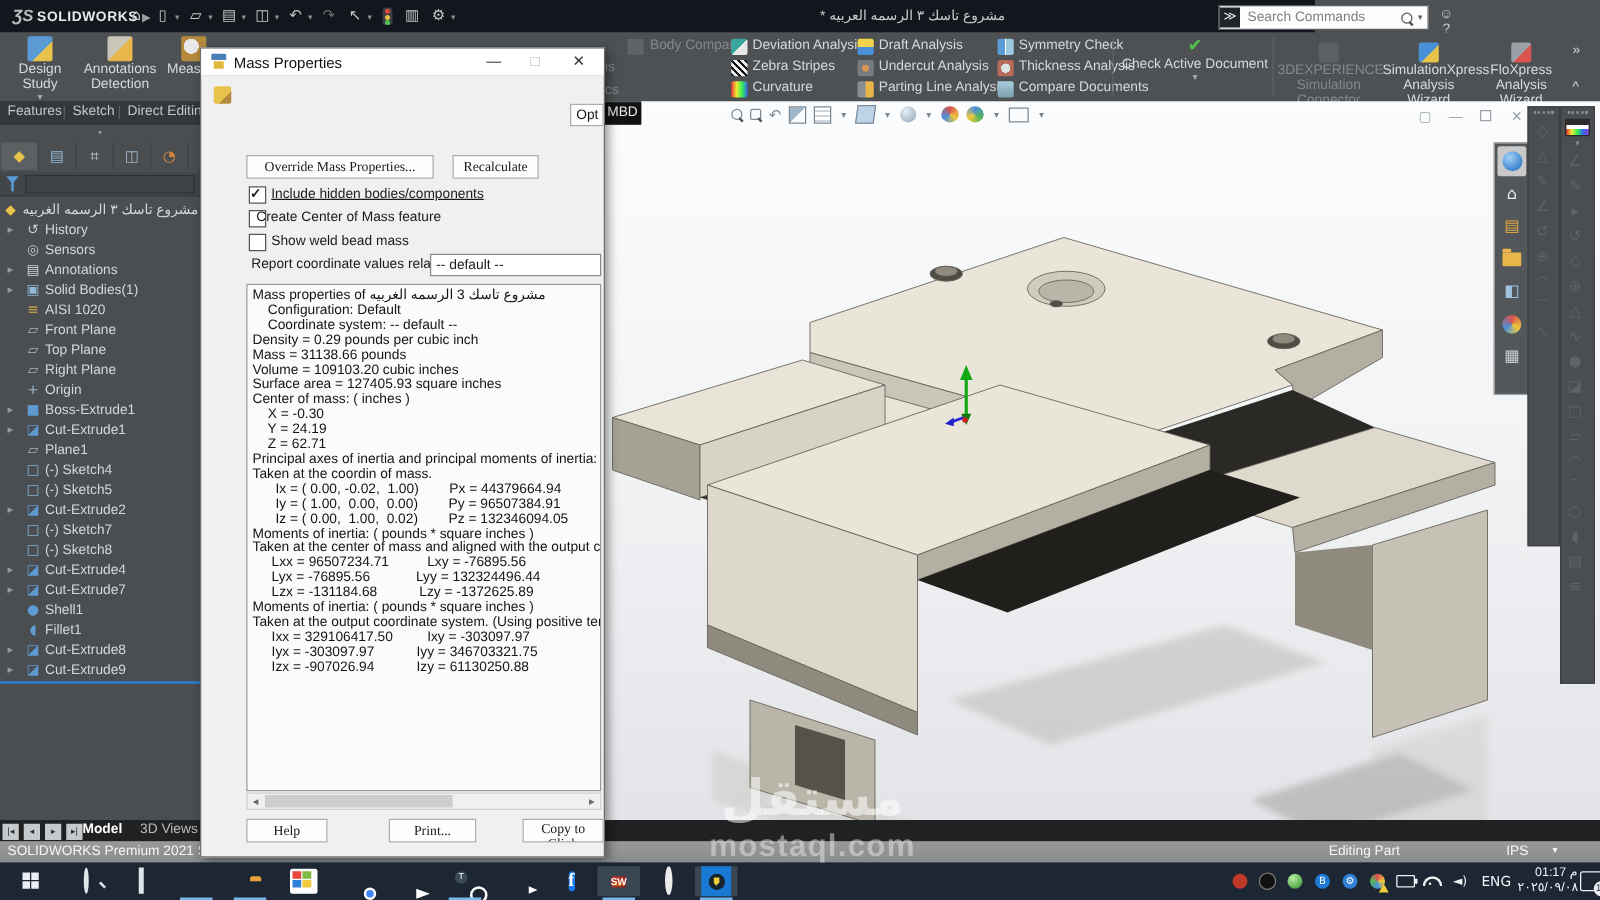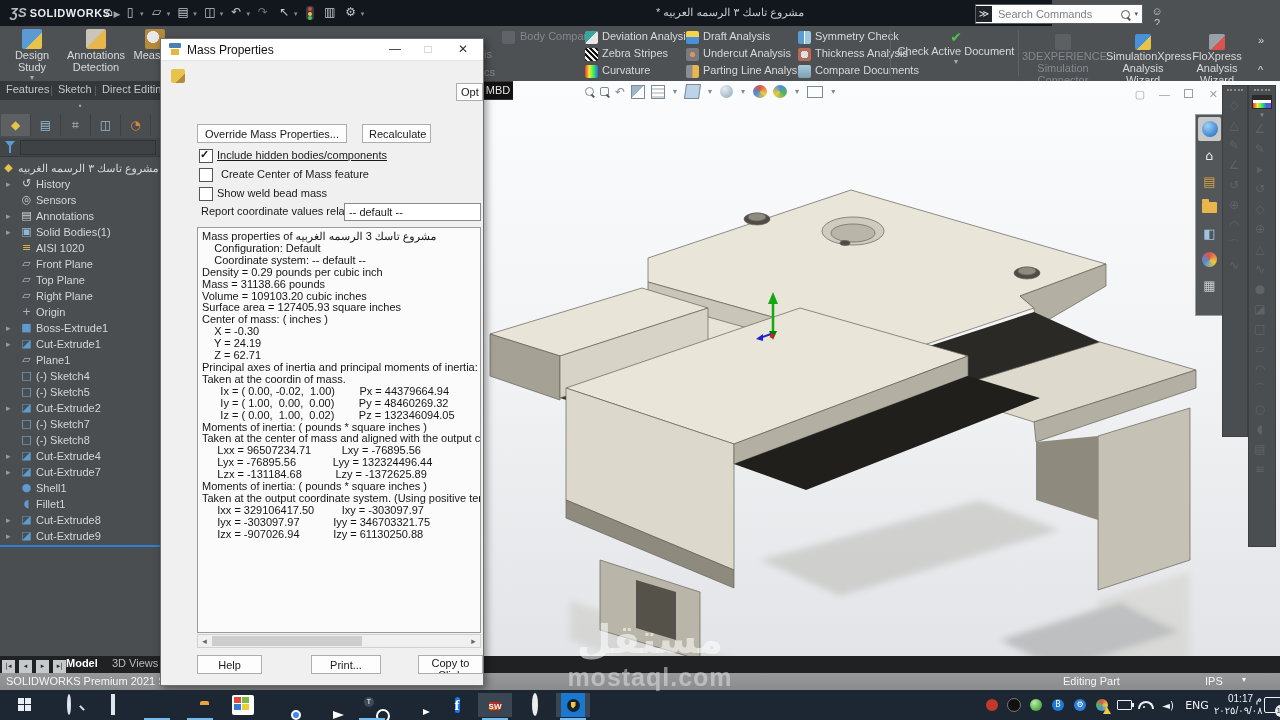--- a/index.html
+++ b/index.html
@@ -90,21 +90,21 @@
 
   
   #dialog{left:160px;top:38px;width:322px;height:646px;background:#f0f0f0;border:1px solid #6e6e6e;box-shadow:2px 3px 8px rgba(0,0,0,.45);color:#1a1a1a;font-size:11px;}
   #dlg-title{position:absolute;left:0;top:0;width:100%;height:21px;background:#ffffff;border-bottom:1px solid #e3e3e3;}
   #dlg-title .txt{position:absolute;left:26px;top:4px;font-size:12px;color:#111;}
   .dlg-ctl{position:absolute;top:3px;width:24px;text-align:center;color:#333;font-size:12px;}
   .dlg-ctl.dis{color:#b5b5b5;}
   #dlg-scale{position:absolute;left:7px;top:3px;width:14px;height:14px;}
   #dlg-scale .top{position:absolute;left:1px;top:1px;width:12px;height:5px;background:#4a7fb5;border-radius:1px;}
   #dlg-filebox{position:absolute;left:36px;top:26px;width:234px;height:52px;background:#cce4f7;border:1px solid #3f9be0;font-size:11px;color:#0b2236;padding:2px 4px;box-sizing:border-box;}
-  .dlg-btn{position:absolute;background:#fdfdfd;border:1px solid #adadad;font-size:11px;color:#1a1a1a;text-align:center;font-family:Liberation Sans, sans-serif;}
+  .dlg-btn{position:absolute;background:#fdfdfd;border:1px solid #adadad;font-size:11px;color:#1a1a1a;text-align:center;font-family:Liberation Serif, serif;}
   .cb{position:absolute;width:12px;height:12px;background:#fff;border:1px solid #555;}
   .cb.checked::after{content:"✓";position:absolute;left:0px;top:-2px;color:#1a1a1a;font-size:11px;font-weight:bold;}
   .cb-label{position:absolute;font-size:11px;color:#1a1a1a;white-space:nowrap;}
   #dlg-combo{position:absolute;left:183px;top:164px;width:137px;height:18px;background:#fff;border:1px solid #8a8a8a;line-height:16px;padding-left:4px;box-sizing:border-box;overflow:hidden;}
   #dlg-report{position:absolute;left:36px;top:188px;width:284px;height:406px;background:#fbfbfb;border:1px solid #9a9a9a;overflow:hidden;padding:3px 0 0 4px;box-sizing:border-box;}
   .rep-line{white-space:pre;font-size:11px;line-height:11.9px;color:#141414;}
   #dlg-hscroll{position:absolute;left:36px;top:595px;width:284px;height:14px;background:#f0f0f0;border:1px solid #d0d0d0;box-sizing:border-box;}
   #dlg-hscroll .thumb{position:absolute;left:14px;top:1px;width:150px;height:10px;background:#cdcdcd;}
   #dlg-hscroll .ar{position:absolute;top:0px;width:13px;text-align:center;color:#666;font-size:9px;line-height:12px;}
   #dlg-opt{position:absolute;left:295px;top:44px;width:27px;height:18px;background:#fdfdfd;border:1px solid #adadad;font-size:11px;line-height:16px;padding-left:4px;overflow:hidden;box-sizing:border-box;}
@@ -637,21 +637,21 @@
       <span class="dlg-ctl dis" style="left:255px;">□</span>
       <span class="dlg-ctl" style="left:290px;">✕</span>
     </div>
     <span style="position:absolute;left:10px;top:30px;width:14px;height:14px;background:linear-gradient(135deg,#e8c34b 65%,#b58a3c 65%);border-radius:2px;"></span>
     <div id="dlg-opt">Opt</div>
     <button class="dlg-btn" style="left:36px;top:85px;width:150px;height:19px;">Override Mass Properties...</button>
     <button class="dlg-btn" style="left:201px;top:85px;width:69px;height:19px;">Recalculate</button>
     <span class="cb checked" style="left:38px;top:110px;"></span>
     <span class="cb-label" style="left:56px;top:110px;text-decoration:underline;">Include hidden bodies/components</span>
     <span class="cb" style="left:38px;top:129px;"></span>
-    <span class="cb-label" style="left:60px;top:129px;">Create Center of Mass feature</span>
+    <span class="cb-label" style="left:44px;top:129px;">Create Center of Mass feature</span>
     <span class="cb" style="left:38px;top:148px;"></span>
     <span class="cb-label" style="left:56px;top:148px;">Show weld bead mass</span>
     <span class="cb-label" style="left:40px;top:166px;">Report coordinate values relative to:</span>
     <div id="dlg-combo"><span>-- default --</span></div>
     <div id="dlg-report">
 
     <div class="rep-line">Mass properties of مشروع تاسك 3 الرسمه الغربيه</div>
         <div class="rep-line">    Configuration: Default</div>
         <div class="rep-line">    Coordinate system: -- default --</div>
         <div class="rep-line"></div>
@@ -664,21 +664,21 @@
         <div class="rep-line">Surface area = 127405.93 square inches</div>
         <div class="rep-line"></div>
         <div class="rep-line">Center of mass: ( inches )</div>
         <div class="rep-line">    X = -0.30</div>
         <div class="rep-line">    Y = 24.19</div>
         <div class="rep-line">    Z = 62.71</div>
         <div class="rep-line"></div>
         <div class="rep-line">Principal axes of inertia and principal moments of inertia: ( poun</div>
         <div class="rep-line">Taken at the coordin of mass.</div>
         <div class="rep-line">      Ix = ( 0.00, -0.02,  1.00)        Px = 44379664.94</div>
-        <div class="rep-line">      Iy = ( 1.00,  0.00,  0.00)        Py = 48460269.32</div>
+        <div class="rep-line">      Iy = ( 1.00,  0.00,  0.00)        Py = 96507384.91</div>
         <div class="rep-line">      Iz = ( 0.00,  1.00,  0.02)        Pz = 132346094.05</div>
         <div class="rep-line"></div>
         <div class="rep-line">Moments of inertia: ( pounds * square inches )</div>
         <div class="rep-line">Taken at the center of mass and aligned with the output coordin</div>
         <div class="rep-line">     Lxx = 96507234.71          Lxy = -76895.56</div>
         <div class="rep-line">     Lyx = -76895.56            Lyy = 132324496.44</div>
         <div class="rep-line">     Lzx = -131184.68           Lzy = -1372625.89</div>
         <div class="rep-line"></div>
         <div class="rep-line">Moments of inertia: ( pounds * square inches )</div>
         <div class="rep-line">Taken at the output coordinate system. (Using positive tensor nc</div>

